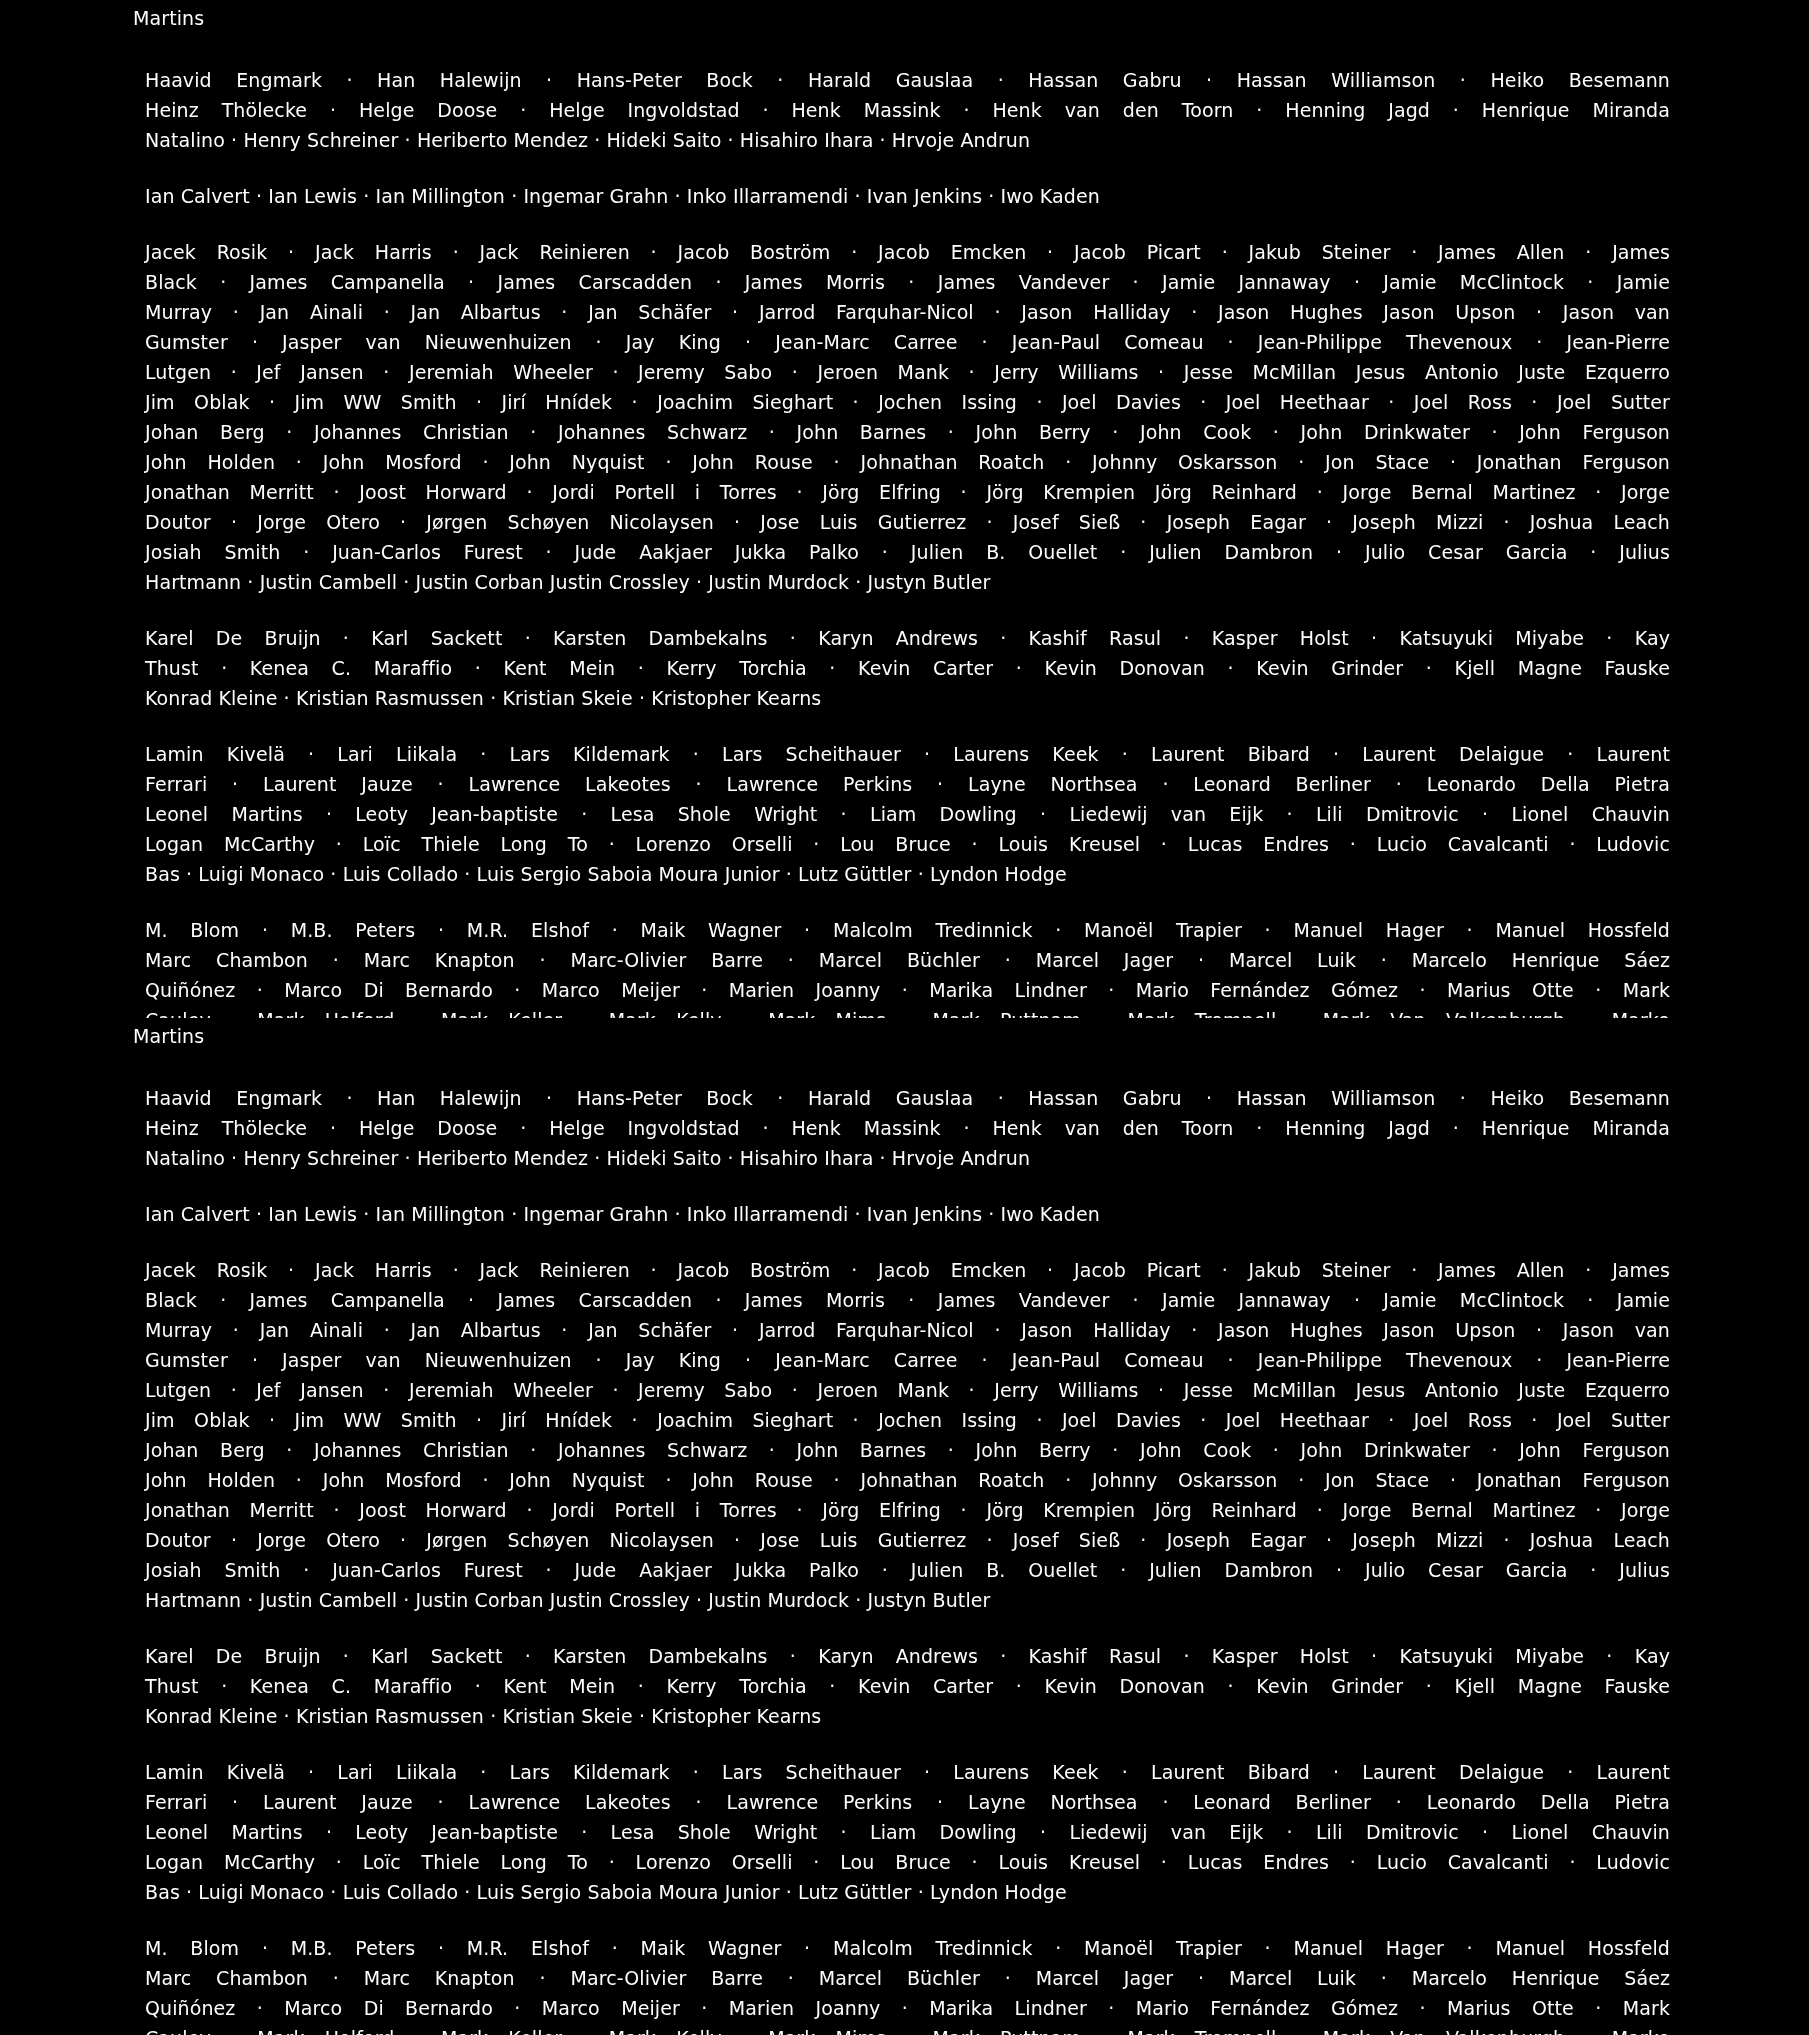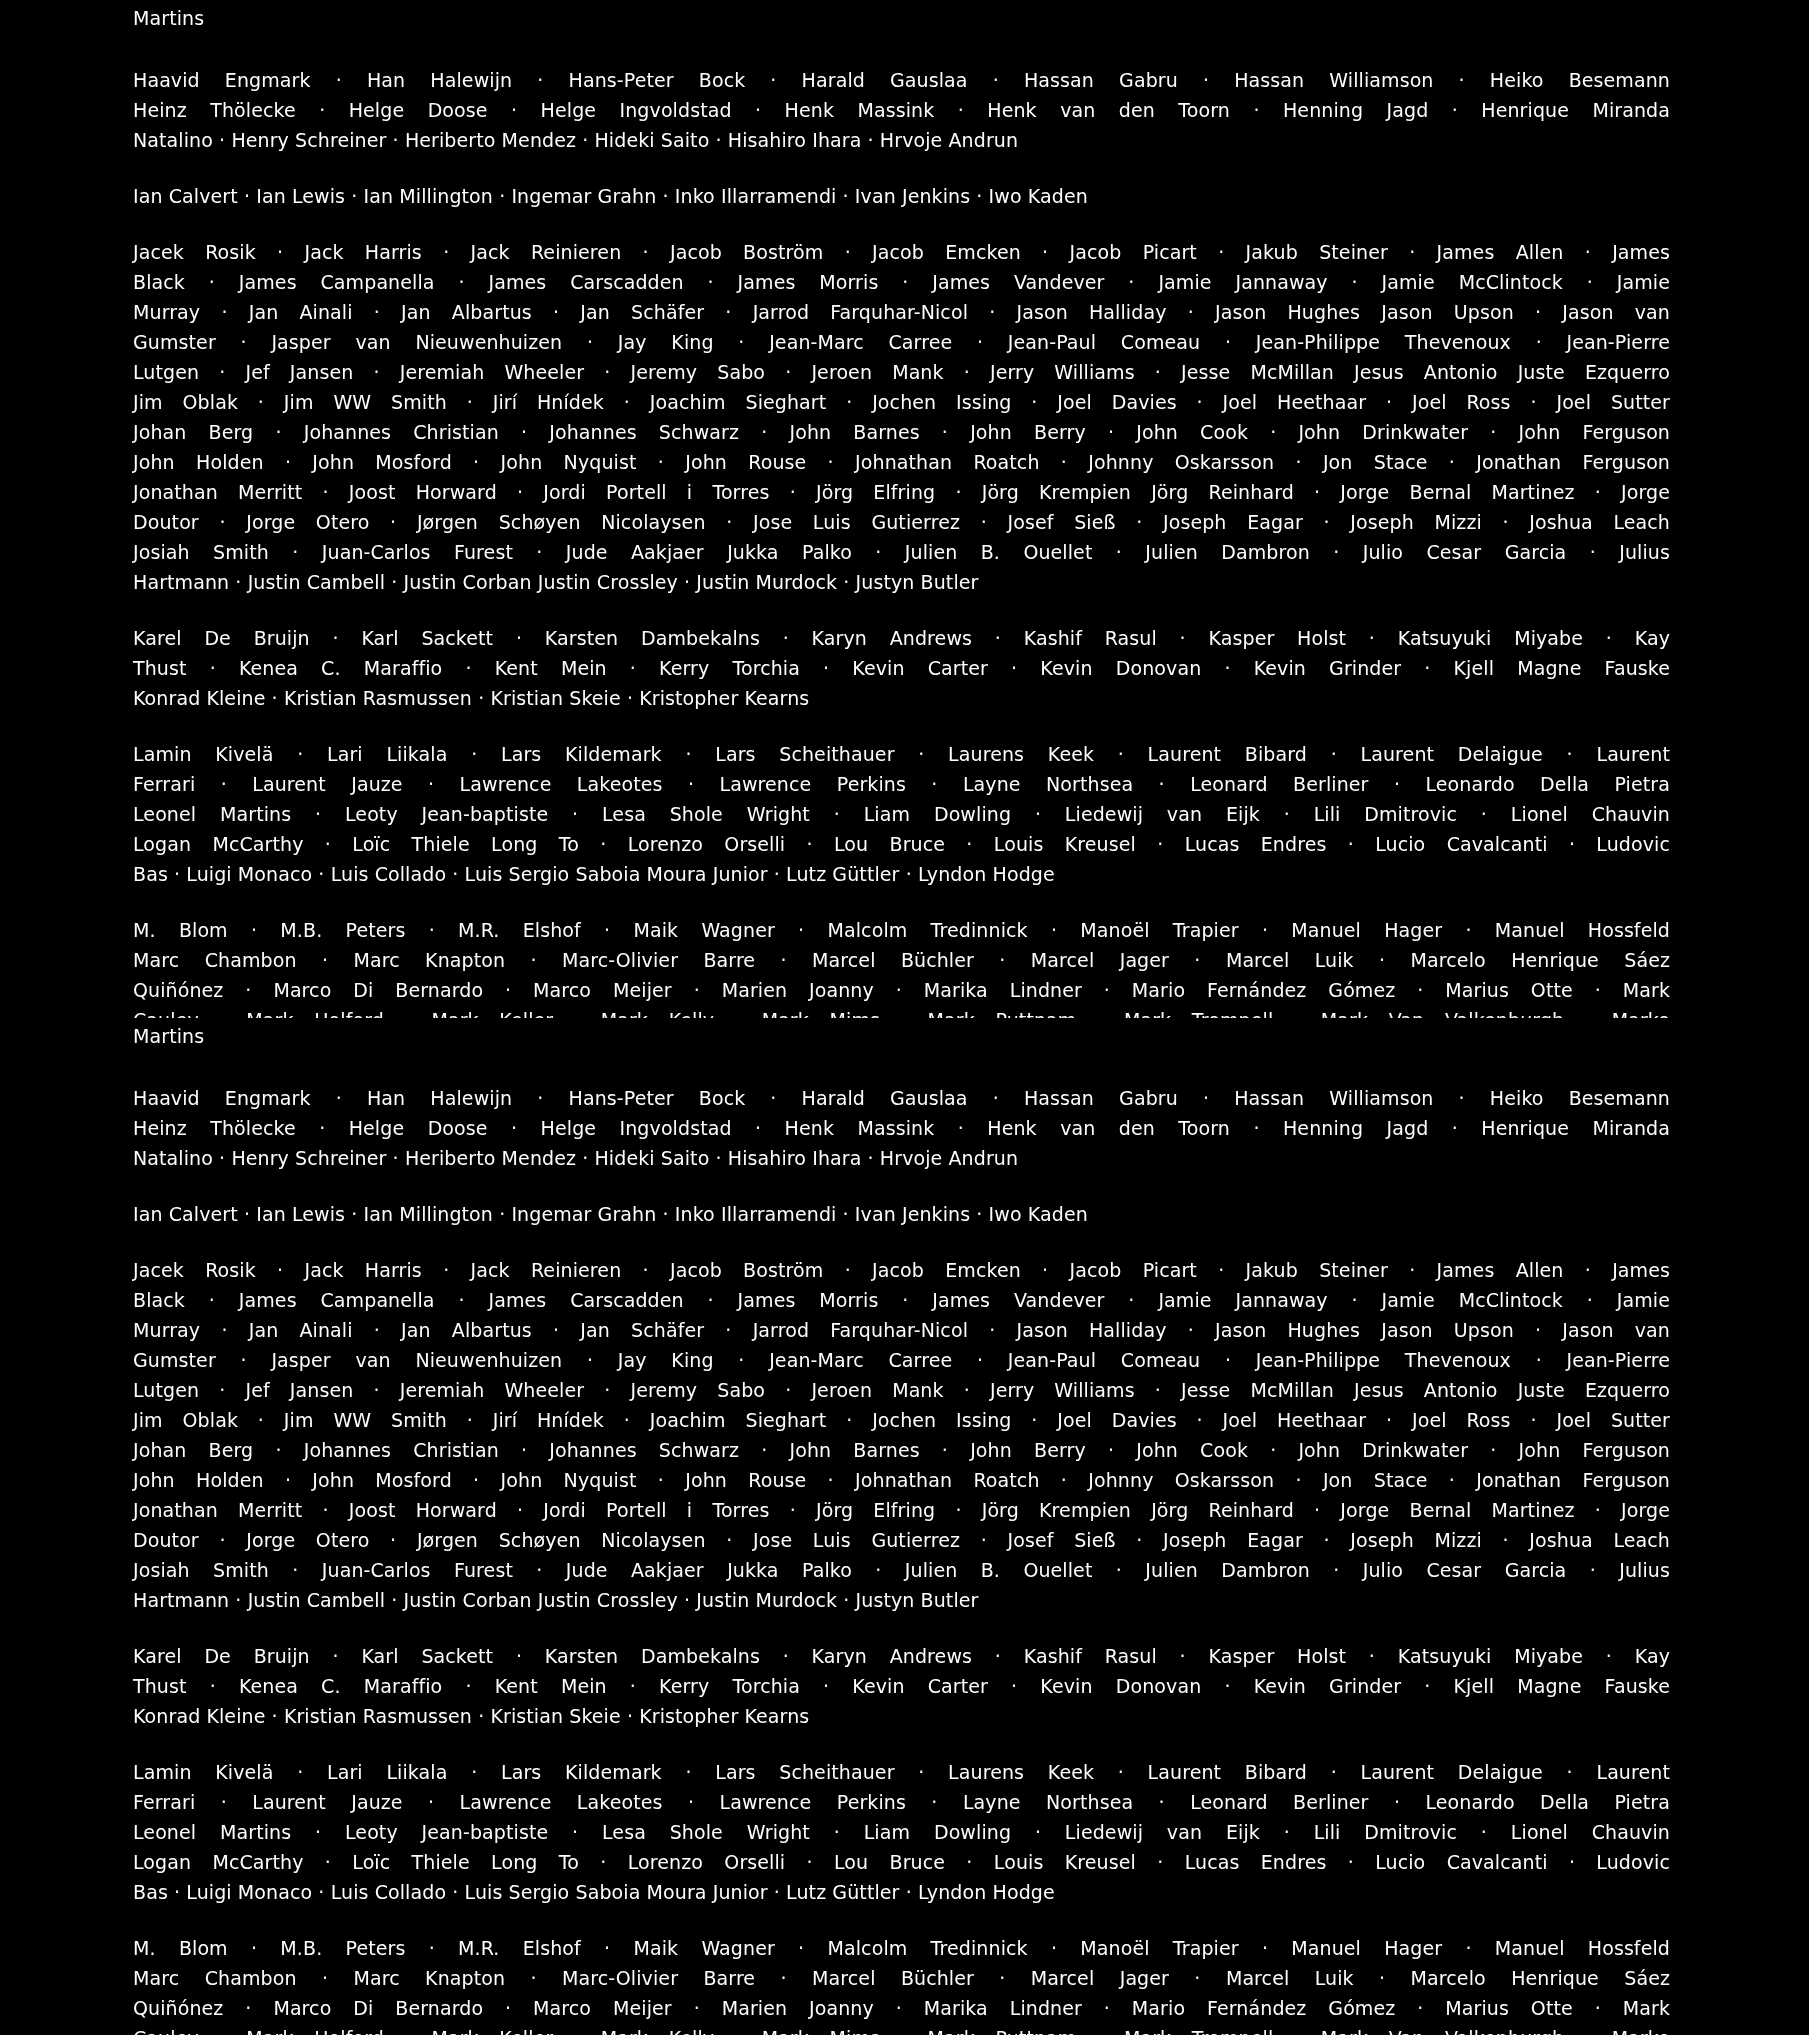--- a/index.html
+++ b/index.html
@@ -30,21 +30,21 @@
   }
   .line {
     min-height: 30px;
   }
   .lead {
     margin-top: 2.7px;
     margin-bottom: 32px;
     text-align: left;
   }
   .para {
-    margin: 0 0 26px 0;
+    margin: 0 0 26px 12px;
   }
   .justified {
     text-align: justify;
     text-align-last: justify;
   }
   .flush-left {
     text-align: right;
     text-align-last: left;
   }
 </style>

